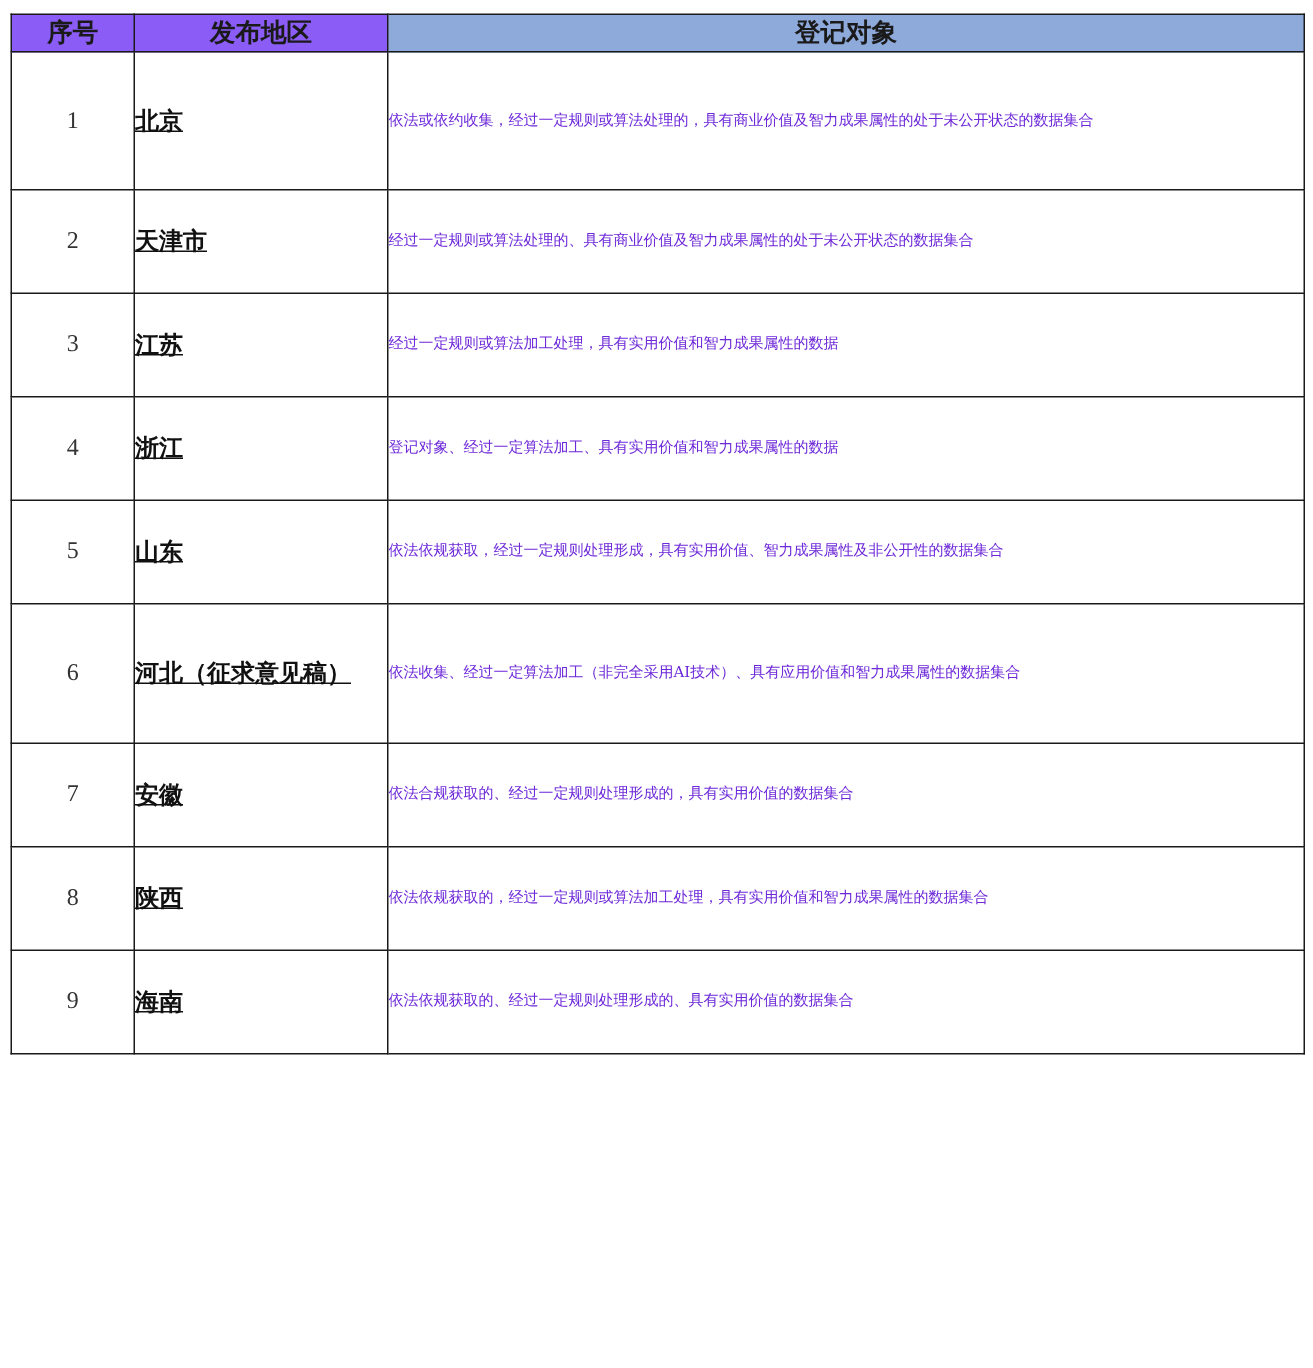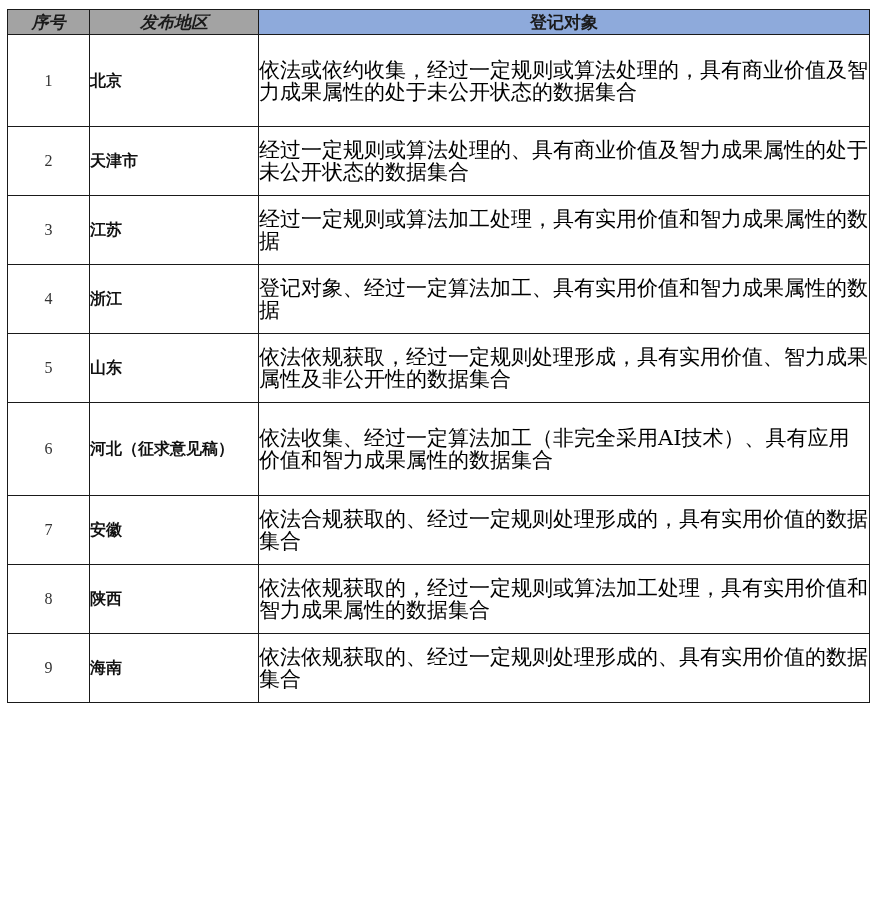--- a/index.html
+++ b/index.html
@@ -4,25 +4,25 @@
 <style>
   html, body { margin: 0; padding: 0; background: #ffffff; }
   body { width: 875px; height: 912px; position: relative; overflow: hidden;
          font-family: "DejaVu Serif", "Liberation Serif", serif; color: #222; }
   table.reg { position: absolute; left: 7px; top: 9px; border-collapse: collapse;
               table-layout: fixed; width: 862px; }
   table.reg th, table.reg td { border: 1.5px solid #1a1a1a; padding: 0; }
   col.c1 { width: 82px; } col.c2 { width: 169px; } col.c3 { width: 611px; }
   thead tr { height: 25px; }
   th { font-size: 17px; font-weight: bold; color: #1a1a1a; text-align: center; line-height: 24px; }
-  th.h1, th.h2 { background: #a3a3a3; font-style: italic; }
+  th.h1, th.h2 { background: #8b5cf6; }
   th.h3 { background: #8eaadb; margin-top: 25px; }
   td.num { text-align: center; font-size: 16px; font-family: "Liberation Serif", "DejaVu Serif", serif; color: #333; }
-  td.region { font-size: 16px; font-weight: bold; padding-left: 4px; padding-right: 6px; line-height: 22px; color: #111; }
-  td.target { font-size: 21px; padding-left: 4px; padding-right: 4px; line-height: 22px; color: #000000; }
+  td.region { font-size: 16px; font-weight: bold; padding-left: 4px; padding-right: 6px; line-height: 22px; color: #111; text-decoration: underline; }
+  td.target { font-size: 10px; padding-left: 4px; padding-right: 4px; line-height: 22px; color: #6d28d9; }
   tr.r-tall { height: 92px; }
   tr.r-mid { height: 93px; }
   tr.r-std { height: 69px; }
 </style>
 </head>
 <body>
 
 <table class="reg">
   <colgroup>
       <col class="c1">

